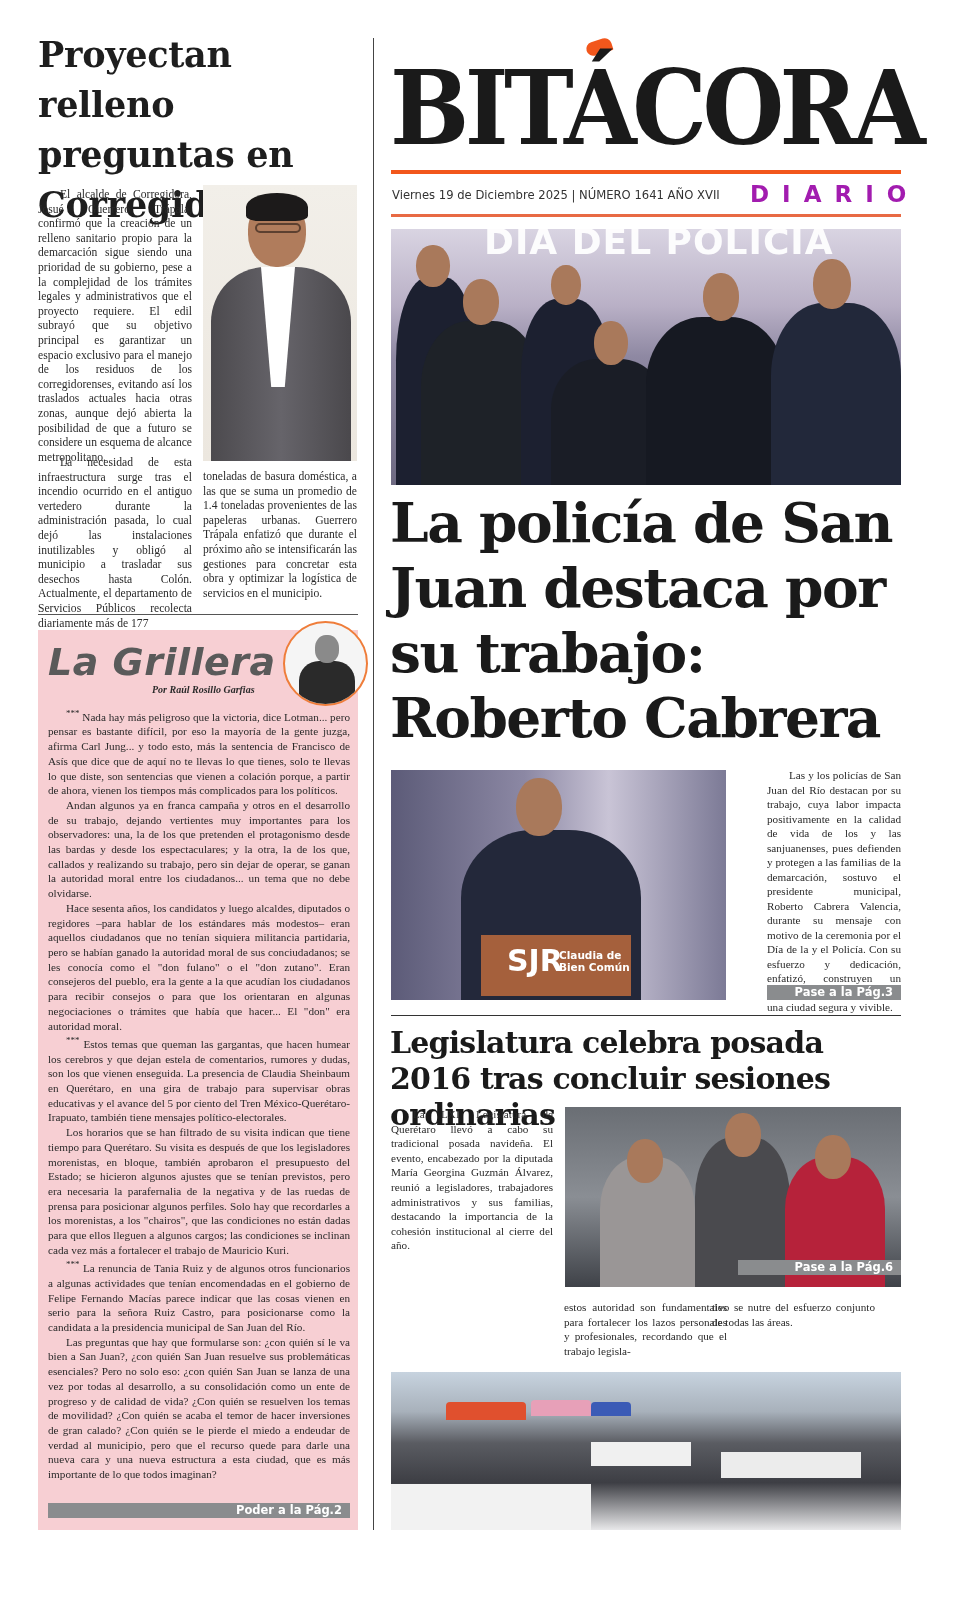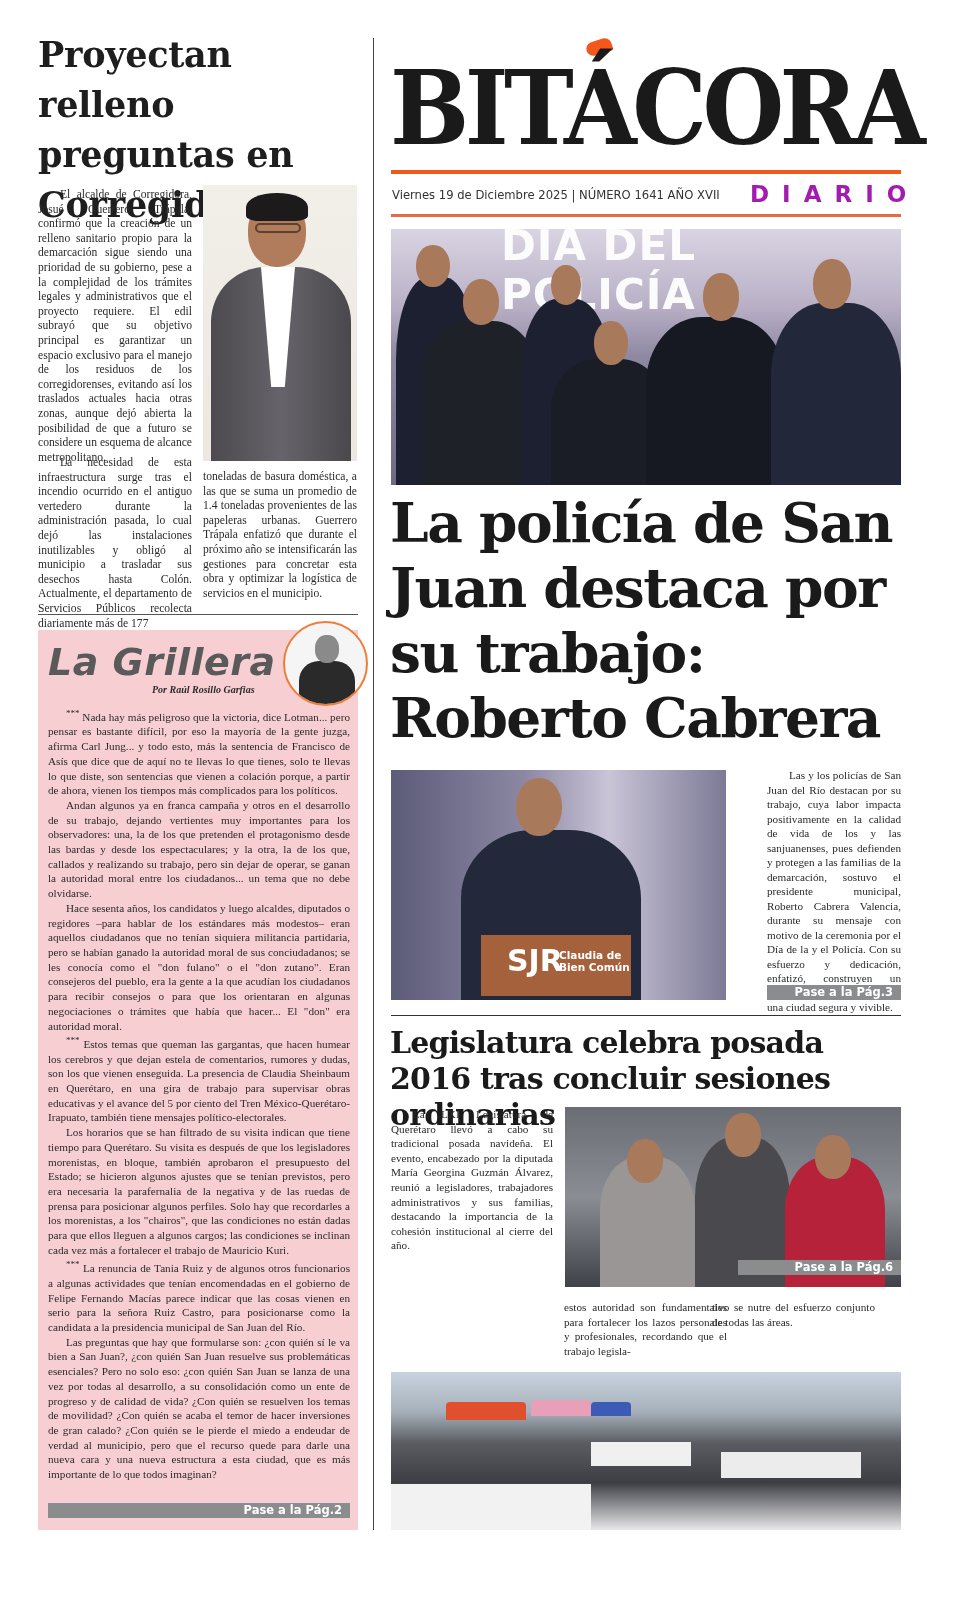--- a/index.html
+++ b/index.html
@@ -45,21 +45,21 @@
   .masthead { left: 390px; top: 40px; width: 510px; height: 130px; }
   .logo { position:absolute; left:0; top:8px; width: 510px; font-family: "DejaVu Serif", serif; font-weight: bold; font-size: 102px; line-height: 120px; color: #1a1a1a; letter-spacing: -5px; transform: scaleX(0.92); transform-origin: left; white-space: nowrap; }
   .accent-mark { position:absolute; left: 196px; top: 0px; width: 26px; height: 14px; background: #f2571c; border-radius: 14px 14px 2px 14px; transform: rotate(-18deg); }
   .orange-rule { height: 4px; background: #f2571c; }
   .dateline { left: 392px; top: 188px; font-family: "DejaVu Sans", sans-serif; font-size: 11.6px; color: #333; }
   .diario { left: 750px; top: 181px; font-family: "DejaVu Sans", sans-serif; font-weight: bold; font-size: 23px; letter-spacing: 13px; color: #a21caf; }
 
   
   .photo-police { left: 391px; top: 229px; width: 510px; height: 256px;
     background: linear-gradient(180deg,#d9d4e2 0%,#b9b0c6 30%,#8e88a2 50%,#6e6a82 100%); }
-  .banner-text { position:absolute; left:110px; top:-8px; font-family:"DejaVu Sans",sans-serif; font-weight:bold; font-size:42px; color:#ffffff; letter-spacing:1px; opacity:0.95; }
+  .banner-text { position:absolute; left:93px; top:-8px; font-family:"DejaVu Sans",sans-serif; font-weight:bold; font-size:36px; color:#ffffff; letter-spacing:1px; opacity:0.95; }
   .person { position:absolute; border-radius: 40% 40% 0 0; }
   .phead { position:absolute; border-radius: 48%; background:#a9795b; }
 
   .main-headline { left: 390px; top: 490px; width: 520px; font-family: "DejaVu Serif", serif; font-weight: bold; font-size: 55px; line-height: 65px; color: #1a1a1a; letter-spacing: -1.5px; }
 
   .photo-cabrera { left: 391px; top: 770px; width: 335px; height: 230px;
     background: linear-gradient(90deg,#5c5b78 0%,#8c88a4 40%,#c9c4d6 65%,#7c7a96 100%); }
   .podium { position:absolute; left:90px; top:165px; width:150px; height:61px; background:#a5603c; }
   .podium-sjr { position:absolute; left:26px; top:8px; font-family:"DejaVu Sans",sans-serif; font-weight:bold; font-size:30px; color:#fff; }
   .podium-leg { position:absolute; left:78px; top:14px; font-family:"DejaVu Sans",sans-serif; font-weight:bold; font-size:10.5px; line-height:12px; color:#fff; }
@@ -113,21 +113,21 @@
 
 <div class="abs body-text grillera-text">
   <p><span class="stars">***</span> <span>Nada hay más peligroso que la victoria, dice Lotman... pero pensar es bastante difícil, por eso la mayoría de la gente juzga, afirma Carl Jung... y todo esto, más la sentencia de Francisco de Asís que dice que de aquí no te llevas lo que tienes, solo te llevas lo que diste, son sentencias que vienen a colación porque, a partir de ahora, vienen los tiempos más complicados para los políticos.</span></p>
   <p>Andan algunos ya en franca campaña y otros en el desarrollo de su trabajo, dejando vertientes muy importantes para los observadores: una, la de los que pretenden el protagonismo desde las bardas y desde los espectaculares; y la otra, la de los que, callados y realizando su trabajo, pero sin dejar de operar, se ganan la autoridad moral entre los ciudadanos... un tema que no debe olvidarse.</p>
   <p>Hace sesenta años, los candidatos y luego alcaldes, diputados o regidores –para hablar de los estándares más modestos– eran aquellos ciudadanos que no tenían siquiera militancia partidaria, pero se habían ganado la autoridad moral de sus conciudadanos; se les conocía como el "don fulano" o el "don zutano". Eran consejeros del pueblo, era la gente a la que acudían los ciudadanos para recibir consejos o para que los orientaran en algunas negociaciones o trámites que había que hacer... El "don" era autoridad moral.</p>
   <p><span class="stars">***</span> <span>Estos temas que queman las gargantas, que hacen humear los cerebros y que dejan estela de comentarios, rumores y dudas, son los que vienen enseguida. La presencia de Claudia Sheinbaum en Querétaro, en una gira de trabajo para supervisar obras educativas y el avance del 5 por ciento del Tren México-Querétaro-Irapuato, también tiene mensajes político-electorales.</span></p>
   <p>Los horarios que se han filtrado de su visita indican que tiene tiempo para Querétaro. Su visita es después de que los legisladores morenistas, en bloque, también aprobaron el presupuesto del Estado; se hicieron algunos ajustes que se tenían previstos, pero era necesaria la parafernalia de la negativa y de las ruedas de prensa para posicionar algunos perfiles. Solo hay que recordarles a los morenistas, a los "chairos", que las condiciones no están dadas para que ellos lleguen a algunos cargos; las condiciones se inclinan cada vez más a fortalecer el trabajo de Mauricio Kuri.</p>
   <p><span class="stars">***</span> <span>La renuncia de Tania Ruiz y de algunos otros funcionarios a algunas actividades que tenían encomendadas en el gobierno de Felipe Fernando Macías parece indicar que las cosas vienen en serio para la señora Ruiz Castro, para posicionarse como la candidata a la presidencia municipal de San Juan del Río.</span></p>
   <p>Las preguntas que hay que formularse son: ¿con quién sí le va bien a San Juan?, ¿con quién San Juan resuelve sus problemáticas esenciales? Pero no solo eso: ¿con quién San Juan se lanza de una vez por todas al desarrollo, a su consolidación como un ente de progreso y de calidad de vida? ¿Con quién se resuelven los temas de movilidad? ¿Con quién se acaba el temor de hacer inversiones de gran calado? ¿Con quién se le pierde el miedo a endeudar de verdad al municipio, pero que el recurso quede para darle una nueva cara y una nueva estructura a esta ciudad, que es más importante de lo que todos imaginan?</p>
 </div>
-<div class="abs pase" style="left:48px; top:1503px; width:302px;">Pase a la Pág.2</div>
+<div class="abs pase" style="left:48px; top:1503px; width:302px;">Poder a la Pág.2</div>
 
 <div class="abs masthead">
   <div class="accent-mark"></div>
   <div class="logo">BITÁCORA</div>
 </div>
 <div class="abs orange-rule" style="left:391px; top:170px; width:510px;"></div>
 <div class="abs dateline">Viernes 19 de Diciembre 2025 | NÚMERO 1641 AÑO XVII</div>
 <div class="abs diario">DIARIO</div>
 <div class="abs orange-rule" style="left:391px; top:214px; width:510px; height:3px; background:#e86a44;"></div>
 

